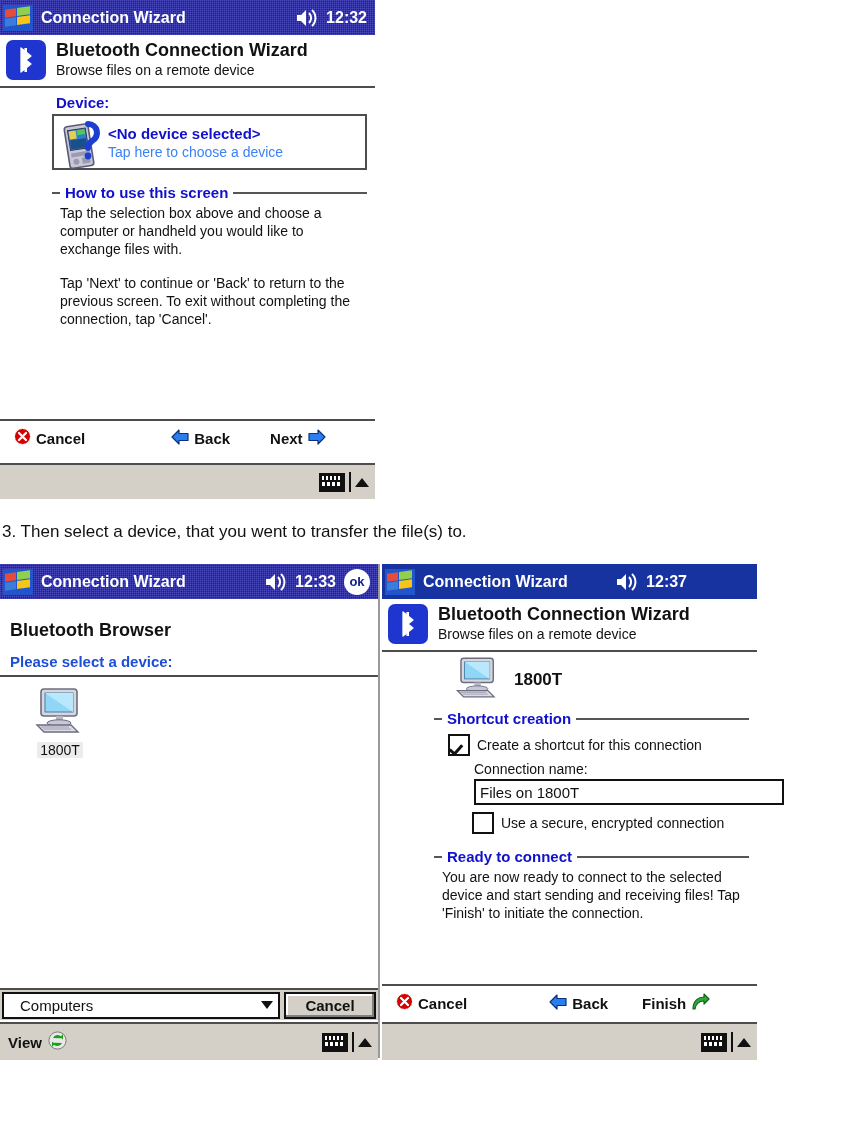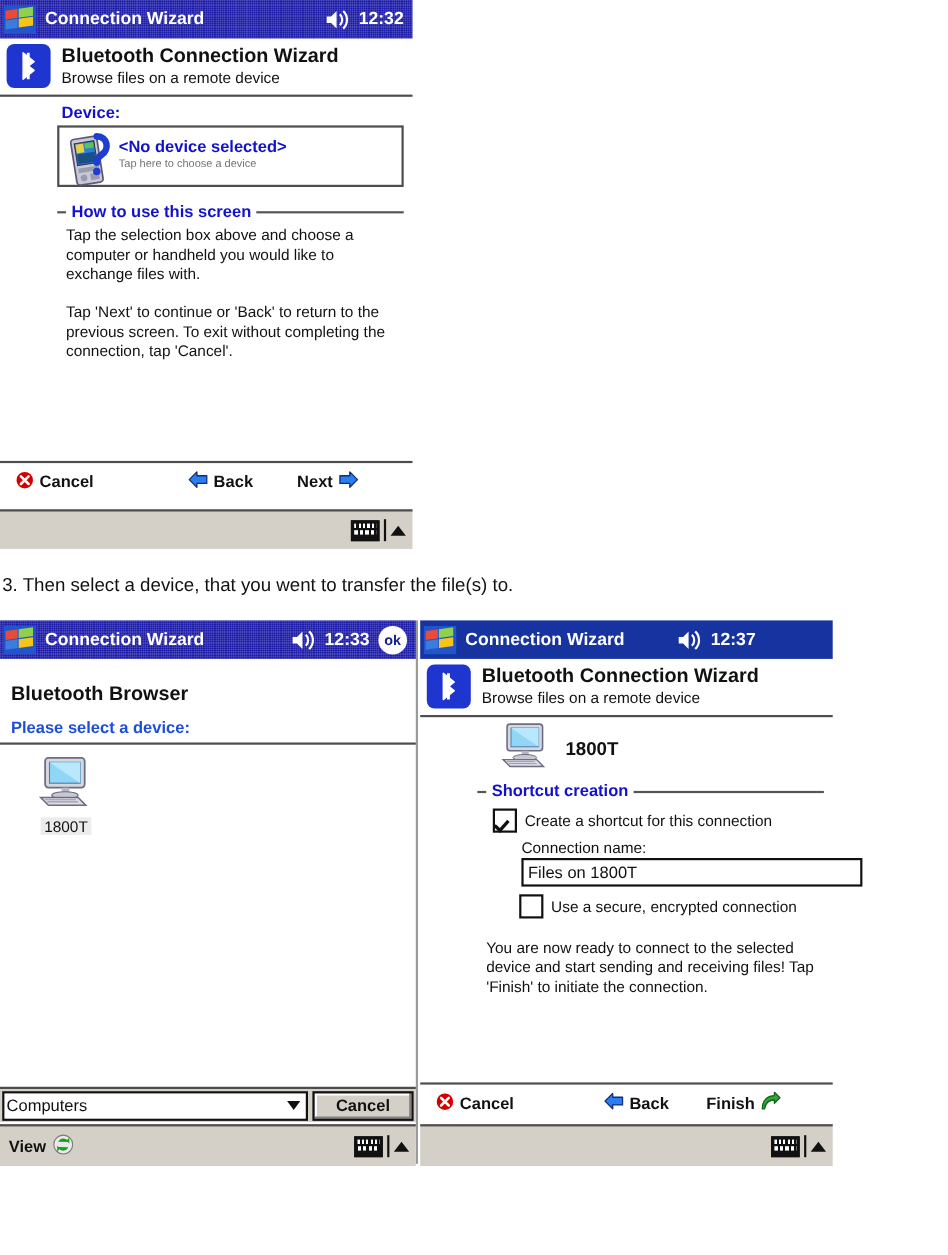--- a/index.html
+++ b/index.html
@@ -96,21 +96,21 @@
     border: 2px solid #4d4d4d;
     background: #fff;
     height: 56px;
     display: flex; align-items: flex-start;
     padding: 4px 4px 0 4px;
     box-sizing: border-box;
   }
   .device-icon { width: 44px; height: 52px; flex: 0 0 auto; margin-right: 6px; }
   .dev-lines { padding-top: 5px; line-height: 1.15; }
   .dev-name { font-weight: bold; font-size: 15px; color: #1111cc; }
-  .dev-hint { font-size: 10px; color: #737373; margin-top: 2px; }
+  .dev-hint { font-size: 14px; color: #3b82f6; margin-top: 2px; }
 
   
   .group { margin-top: 14px; position: relative; }
   .group-legend {
     display: flex; align-items: center; gap: 5px;
     font-weight: bold; font-size: 15px; color: #1111cc;
     white-space: nowrap;
   }
   .group-legend .dash-l {
     width: 8px; height: 0; border-top: 2px solid #555;
@@ -226,21 +226,21 @@
     box-sizing: border-box;
   }
   .combo {
     flex: 1 1 auto;
     margin: 2px 0 2px 2px;
     height: 27px;
     background: #fff;
     border: 2px solid #111;
     display: flex; align-items: center;
     font-size: 15px; color: #111;
-    padding-left: 2px;
+    padding-left: 16px;
     box-sizing: border-box;
     gap: 16px;
   }
   .combo .caret {
     margin-left: auto; margin-right: 5px;
     width: 0; height: 0;
     border-left: 6px solid transparent;
     border-right: 6px solid transparent;
     border-top: 8px solid #111;
   }
@@ -541,20 +541,25 @@
           </div>
 
           <div class="cbrow" style="margin-left:26px; margin-top:7px;">
             <span class="cbox"></span>
             <span class="cb-label">Use a secure, encrypted connection</span>
           </div>
         </div>
       </div>
 
       <div class="group" style="margin-top:14px;">
+        <div class="group-legend">
+          <span class="dash-l"></span>
+          <span>Ready to connect</span>
+          <span class="rule"></span>
+        </div>
         <div class="group-body">
           <p>You are now ready to connect to the selected device and start sending and receiving files! Tap 'Finish' to initiate the connection.</p>
         </div>
       </div>
     </div>
 
     <div class="cmdbar" style="top:420px;">
       <span class="cmd-item" style="margin-left:14px;">
         <span>
           <svg width="17" height="17" viewBox="0 0 17 17">

